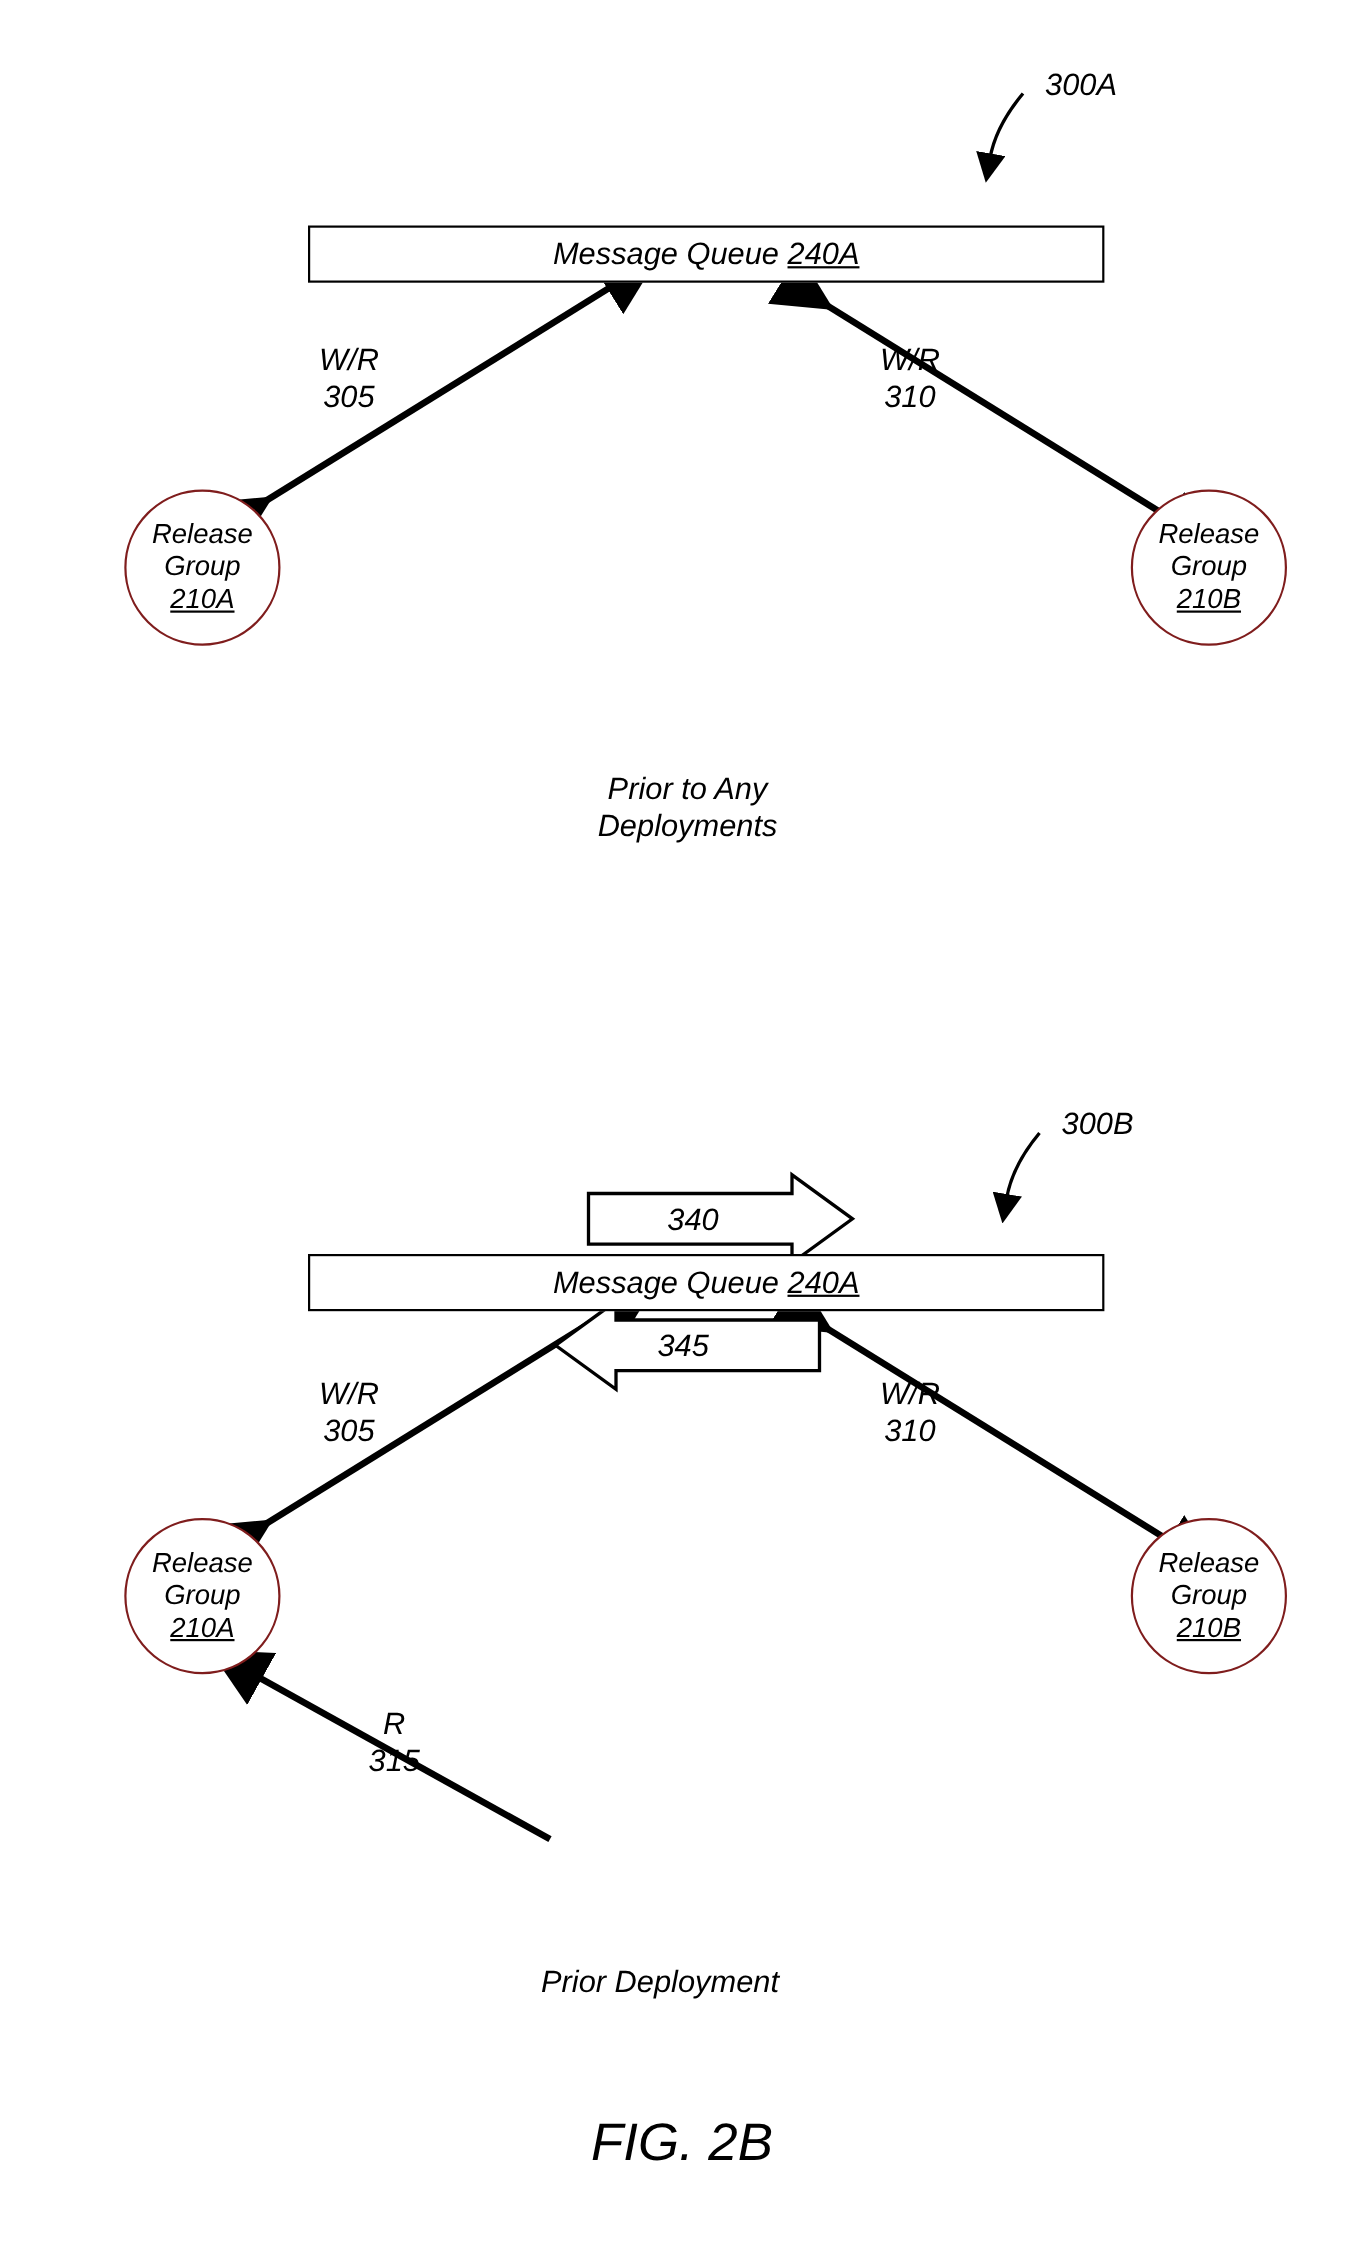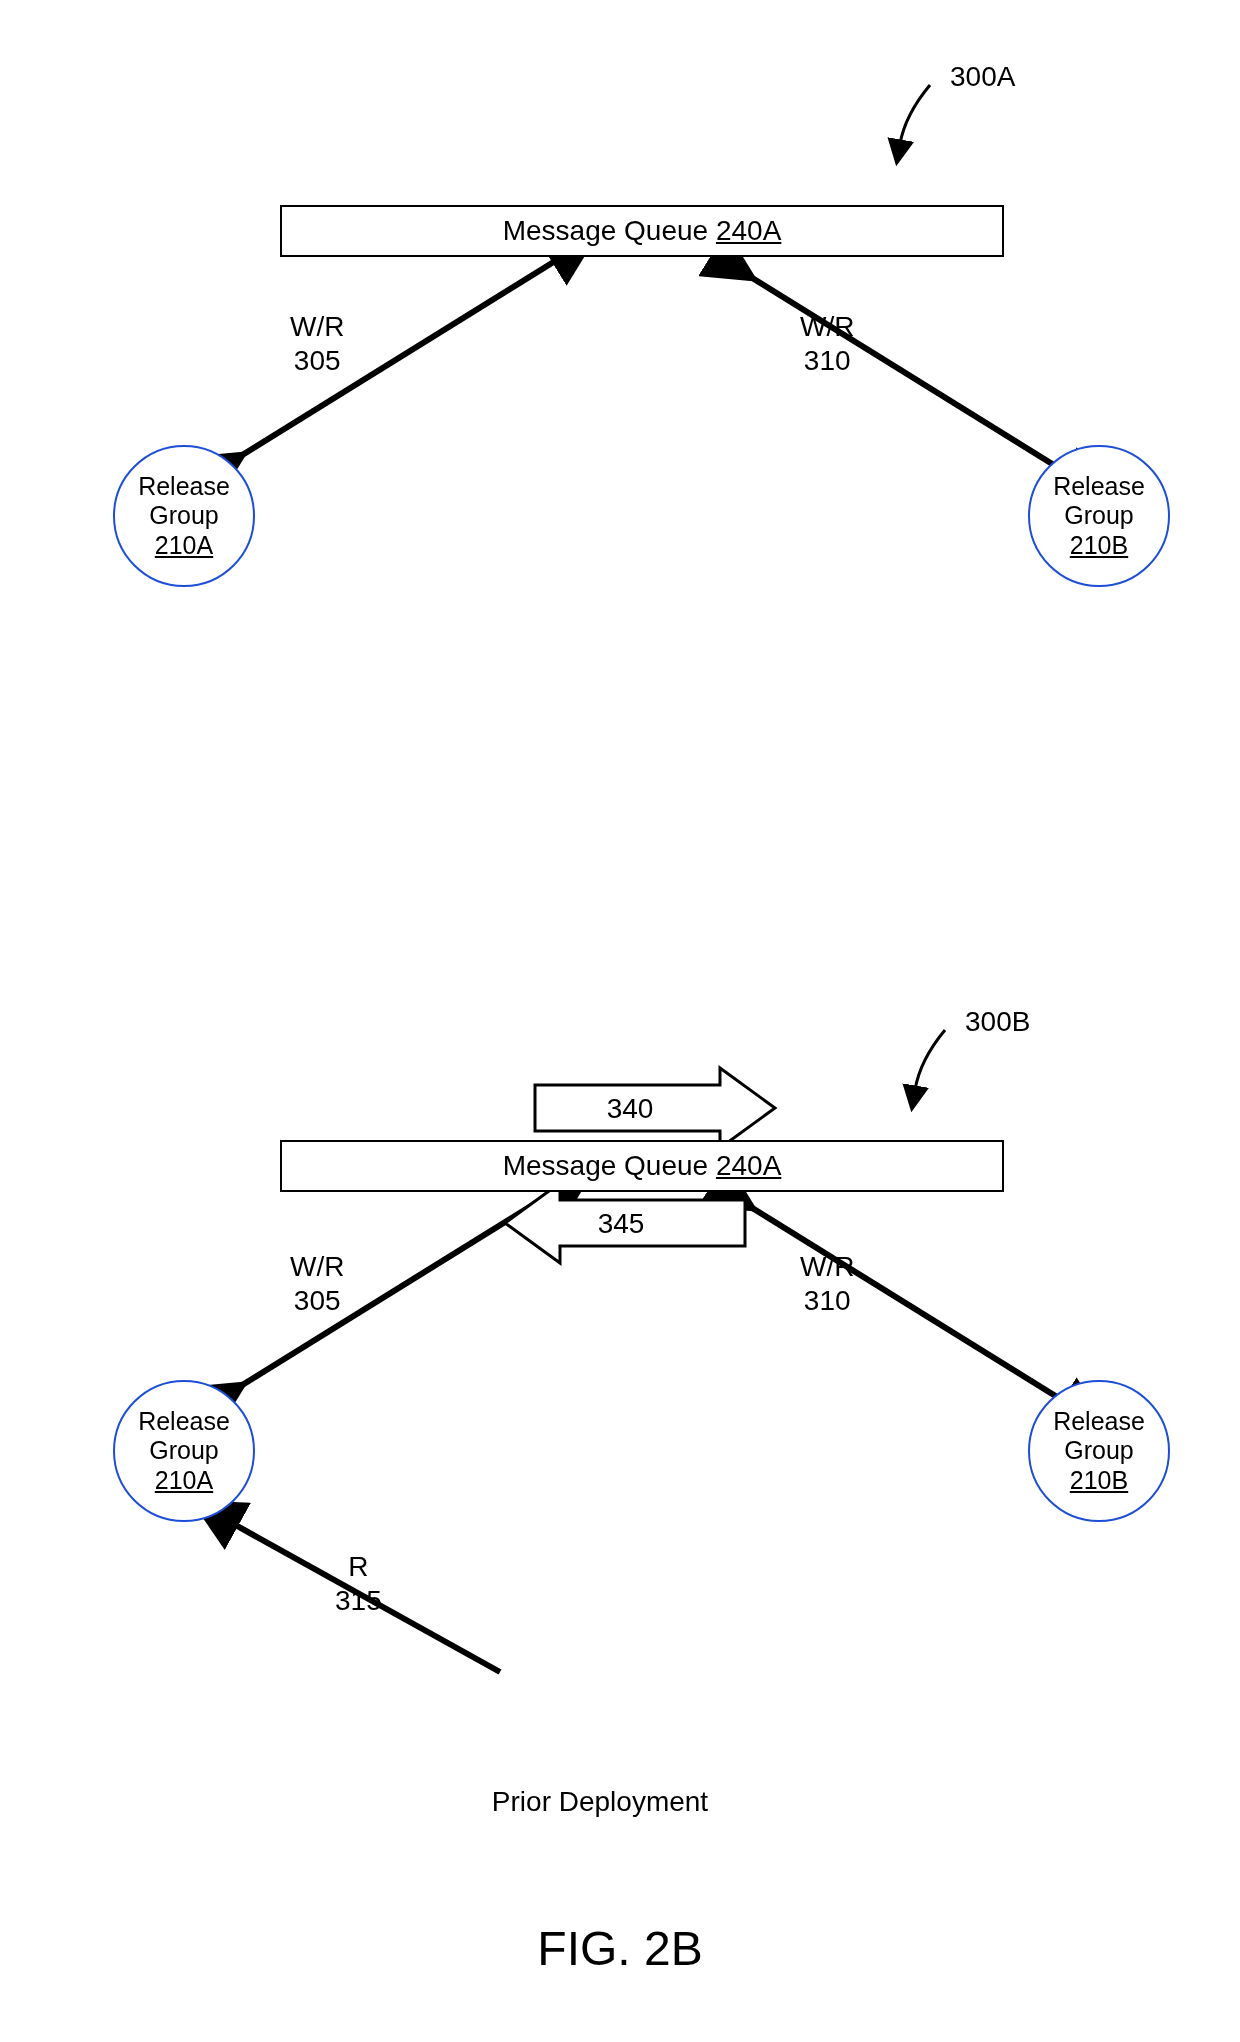--- a/index.html
+++ b/index.html
@@ -6,34 +6,35 @@
     margin: 0;
     padding: 0;
     font-family: Arial, Helvetica, sans-serif;
     background: #fff;
     color: #000;
   }
   .page {
     position: relative;
     width: 1029px;
     height: 2042px;
+    font-style: italic;
   }
   .box {
     position: absolute;
     border: 2px solid #000;
     display: flex;
     align-items: center;
     justify-content: center;
     font-size: 28px;
     background: #fff;
     text-align: center;
   }
   .circle {
     position: absolute;
-    border: 2px solid #1d4ed8;
+    border: 2px solid #7f1d1d;
     border-radius: 50%;
     display: flex;
     flex-direction: column;
     align-items: center;
     justify-content: center;
     font-size: 25px;
     line-height: 1.18;
     text-align: center;
     background: #fff;
   }
@@ -104,20 +105,23 @@
     <span>Release</span>
     <span>Group</span>
     <span class="u">210A</span>
   </div>
   <div class="circle" style="left:1028px; top:445px; width:138px; height:138px;">
     <span>Release</span>
     <span>Group</span>
     <span class="u">210B</span>
   </div>
 
+  <div class="txt" style="left:485px; top:700px; width:280px;">
+    <span>Prior to Any</span><br><span>Deployments</span>
+  </div>
 
 
   <svg class="layer" style="top:960px; height: 1082px;">
     <defs>
       <marker id="ahB" viewBox="0 0 12 12" refX="2" refY="6" markerWidth="9" markerHeight="9" orient="auto">
         <path d="M0,0 L12,6 L0,12 z" fill="#000"></path>
       </marker>
     </defs>
 
     <path class="arrow-line-thin" d="M 945,70 Q 920,100 915,130" marker-end="url(#ahB)"></path>

